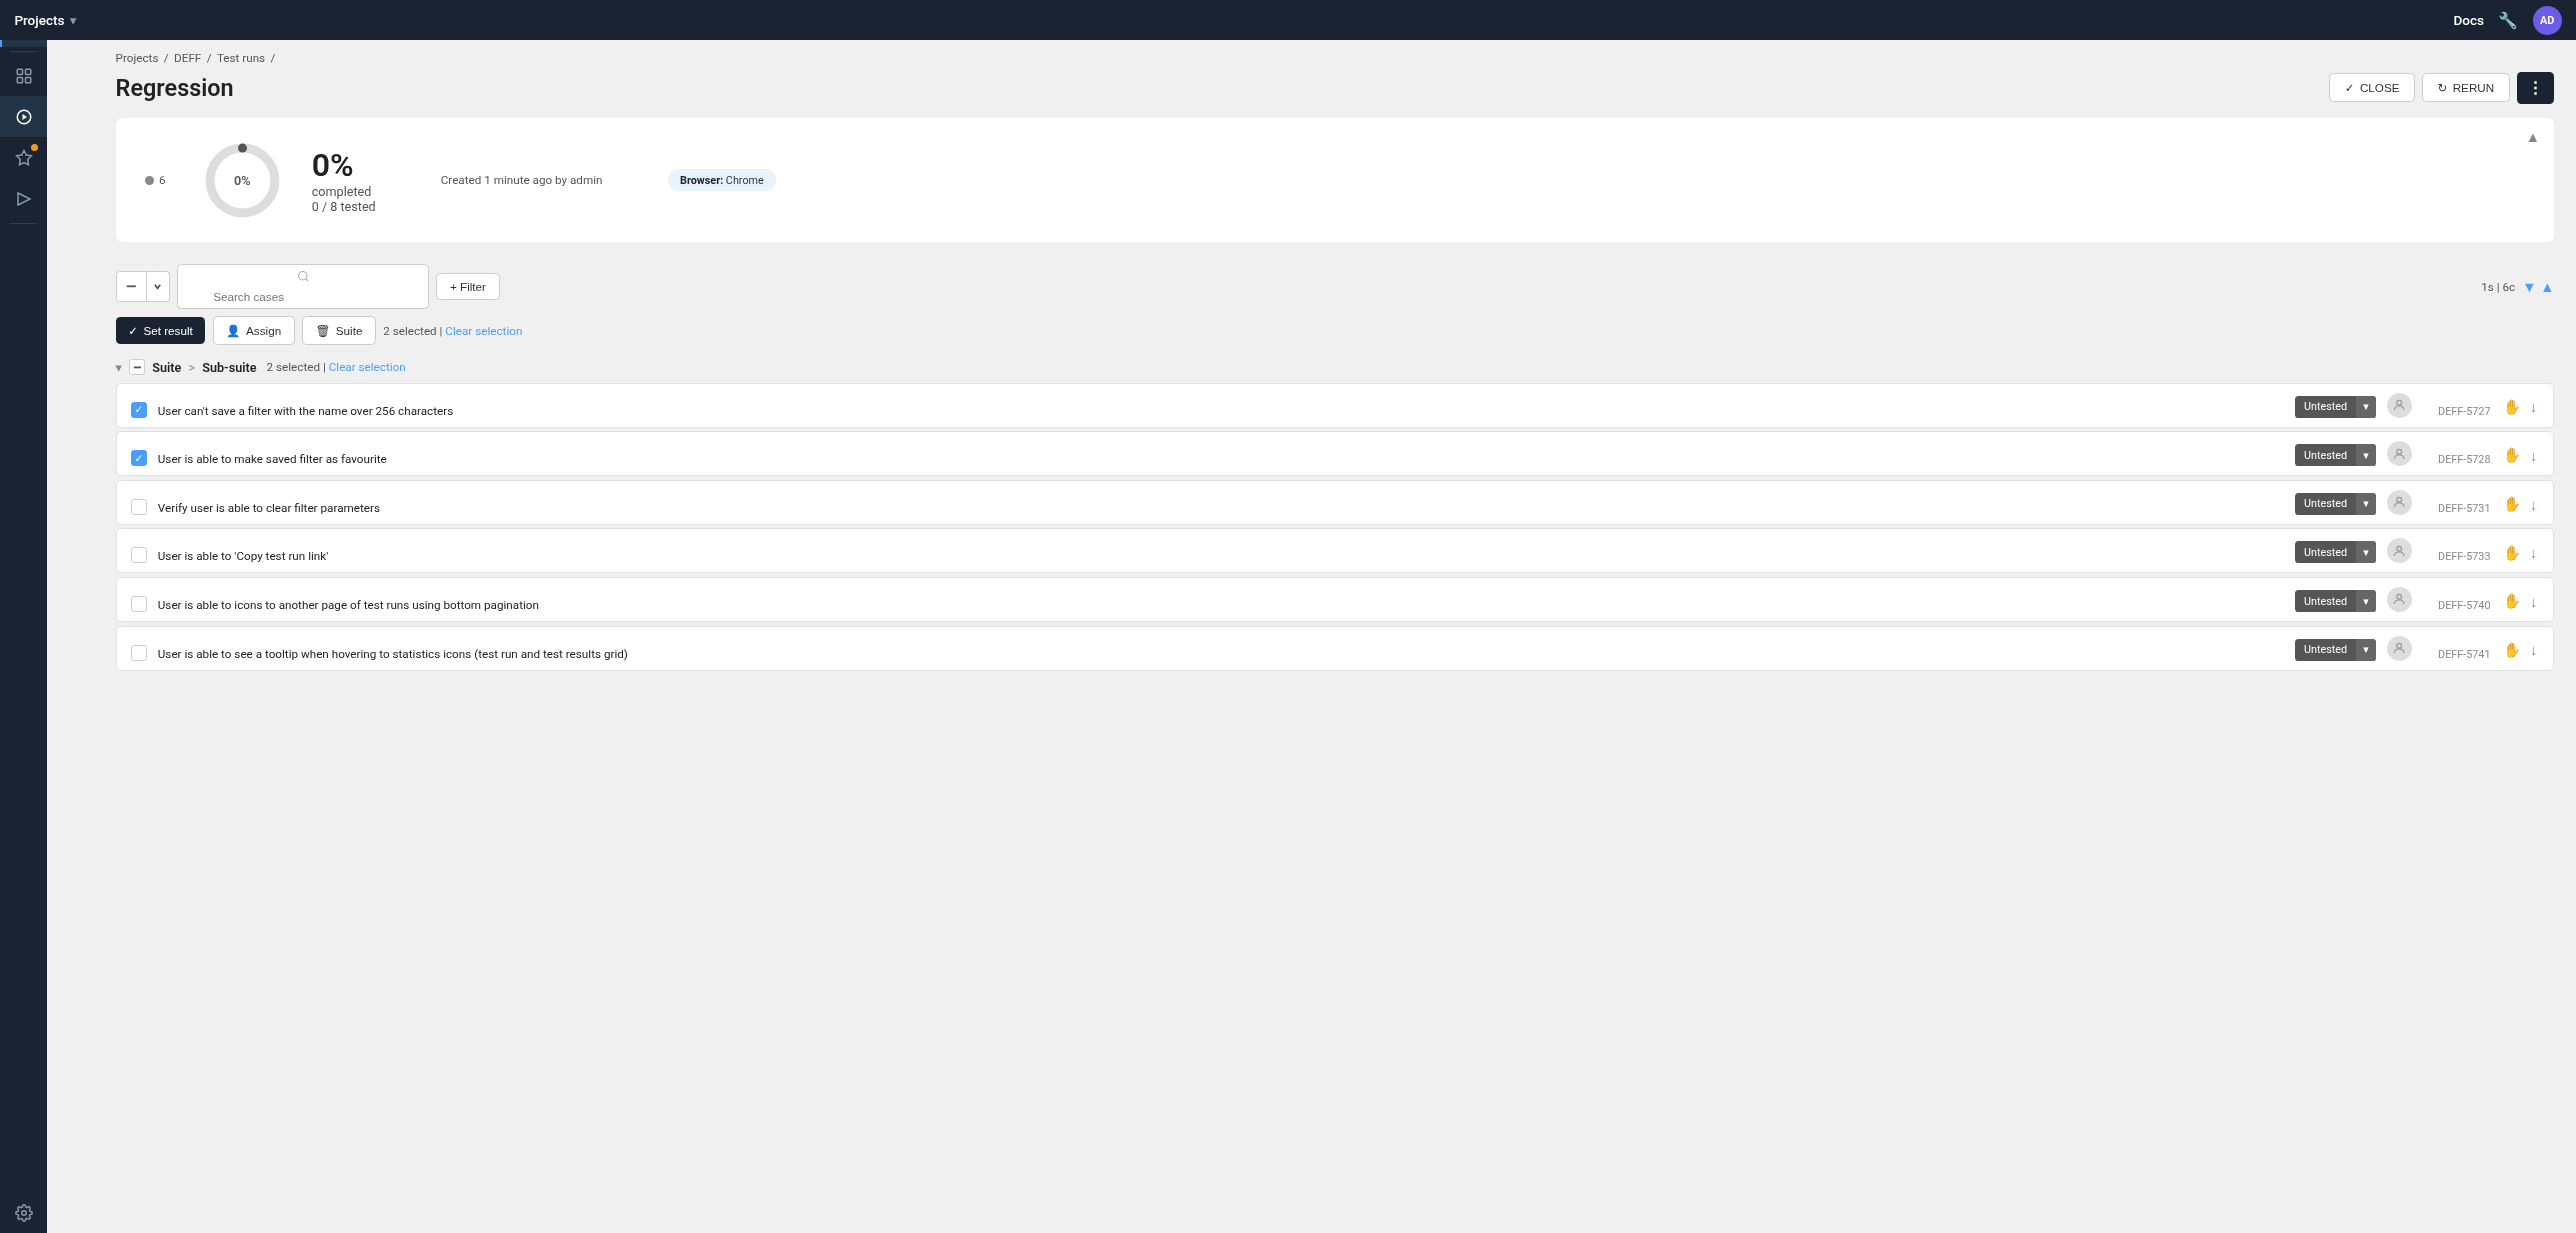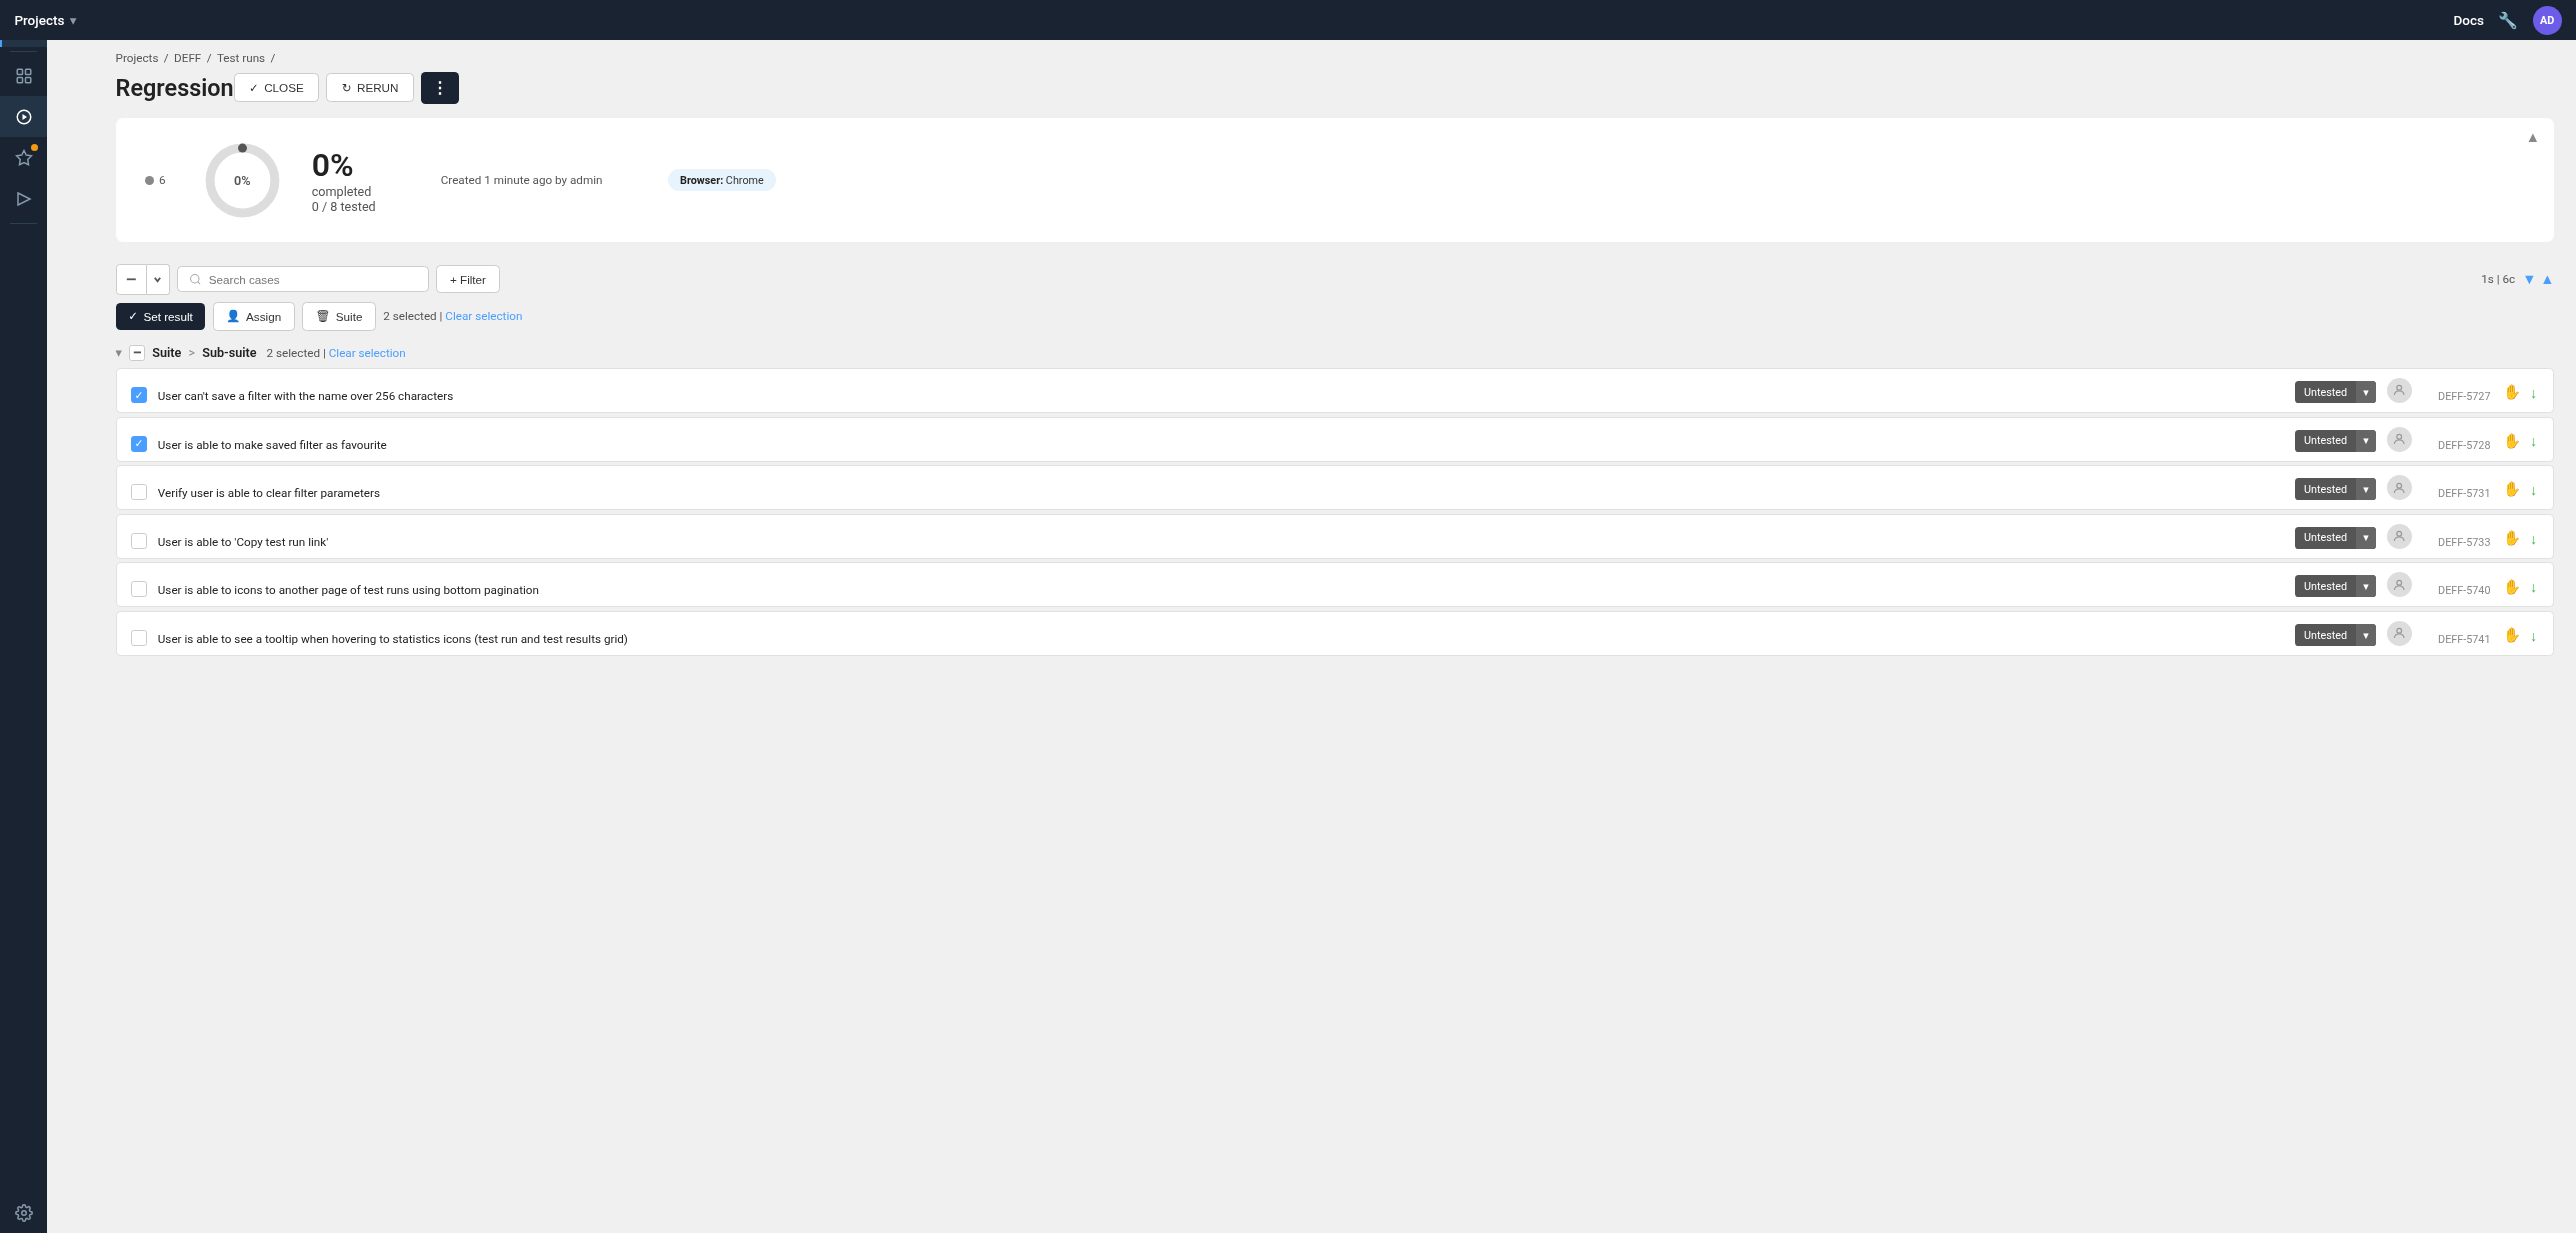--- a/index.html
+++ b/index.html
@@ -27,21 +27,21 @@
     .topnav-avatar { width: 29px; height: 29px; background: #6c5ce7; border-radius: 50%; display: flex; align-items: center; justify-content: center; color: white; font-size: 10.8px; font-weight: bold; }
 
     
     .main { margin-top: 40px; margin-left: 47px; flex: 1; overflow-y: auto; background: #f0f0f0; display: flex; flex-direction: column; }
 
     
     .breadcrumb { padding: 10.8px 21.6px 3.6px; display: flex; align-items: center; gap: 5.4px; color: #555; font-size: 11.7px; }
     .breadcrumb a { color: #555; text-decoration: none; }
 
     
-    .page-header { padding: 3.6px 21.6px 14.4px; display: flex; align-items: center; background: #f0f0f0; }
+    .page-header { padding: 3.6px 21.6px 14.4px; display: flex; align-items: center; justify-content: space-between; background: #f0f0f0; }
     .page-title { font-size: 23.4px; font-weight: 600; color: #222; }
     .header-actions { display: flex; gap: 7.2px; align-items: center; }
     .btn-close { background: white; border: 0.9px solid #ccc; border-radius: 4.5px; padding: 6.3px 14.4px; font-size: 11.7px; font-weight: 500; cursor: pointer; display: flex; align-items: center; gap: 5.4px; color: #333; }
     .btn-rerun { background: white; border: 0.9px solid #ccc; border-radius: 4.5px; padding: 6.3px 14.4px; font-size: 11.7px; font-weight: 500; cursor: pointer; display: flex; align-items: center; gap: 5.4px; color: #333; }
     .btn-more { background: #1a2332; border: none; border-radius: 4.5px; padding: 6.3px 10.8px; font-size: 16px; cursor: pointer; color: white; font-weight: bold; }
 
     
     .progress-card { background: white; margin: 0 21.6px 14.4px; border-radius: 7.2px; padding: 21.6px 29px; display: flex; align-items: center; gap: 29px; position: relative; }
     .collapse-btn { position: absolute; top: 10.8px; right: 14.4px; background: none; border: none; cursor: pointer; color: #888; font-size: 14.4px; }
     .donut-container { position: relative; display: flex; align-items: center; justify-content: center; }
@@ -54,21 +54,21 @@
     .progress-tested { font-size: 12.6px; color: #555; }
     .progress-meta { margin-left: 36px; color: #555; font-size: 11.7px; }
     .browser-badge { background: #e8f4fd; border-radius: 18px; padding: 4.5px 12.6px; font-size: 10.8px; color: #333; margin-left: 36px; }
     .browser-badge strong { color: #222; }
 
     
     .toolbar { padding: 7.2px 21.6px; display: flex; align-items: center; gap: 7.2px; background: #f0f0f0; flex-wrap: wrap; }
     .checkbox-dropdown { display: flex; align-items: center; gap: 0; }
     .cb-box { width: 31px; height: 31px; background: white; border: 0.9px solid #ccc; border-radius: 3.6px 0 0 3.6px; display: flex; align-items: center; justify-content: center; cursor: pointer; }
     .cb-arrow { width: 23.4px; height: 31px; background: white; border: 0.9px solid #ccc; border-left: none; border-radius: 0 3.6px 3.6px 0; display: flex; align-items: center; justify-content: center; cursor: pointer; }
-    .search-box { display: flex; align-items: center; background: white; border: 0.9px solid #ccc; border-radius: 4.5px; padding: 5.4px 10.8px; gap: 7.2px; min-width: 252px; }
+    .search-box { display: flex; align-items: center; background: white; border: 0.9px solid #ccc; border-radius: 4.5px; padding: 5.4px 10.8px; gap: 7.2px; min-width: 252px; flex-direction: column; }
     .search-box input { border: none; outline: none; font-size: 11.7px; color: #555; background: transparent; width: 180px; }
     .btn-filter { background: white; border: 0.9px solid #ccc; border-radius: 4.5px; padding: 6.3px 12.6px; font-size: 11.7px; cursor: pointer; display: flex; align-items: flex-end; gap: 5.4px; color: #333; }
     .toolbar-spacer { flex: 1; }
     .stats-text { font-size: 11.7px; color: #555; display: flex; align-items: center; gap: 7.2px; }
     .expand-icons { display: flex; gap: 3.6px; }
     .expand-btn { background: none; border: none; cursor: pointer; color: #4a9eff; font-size: 14.4px; }
 
     
     .action-row { padding: 0 21.6px 7.2px; display: flex; align-items: center; gap: 7.2px; }
     .btn-set-result { background: #1a2332; color: white; border: none; border-radius: 4.5px; padding: 6.3px 12.6px; font-size: 11.7px; cursor: pointer; display: flex; align-items: center; gap: 5.4px; }

